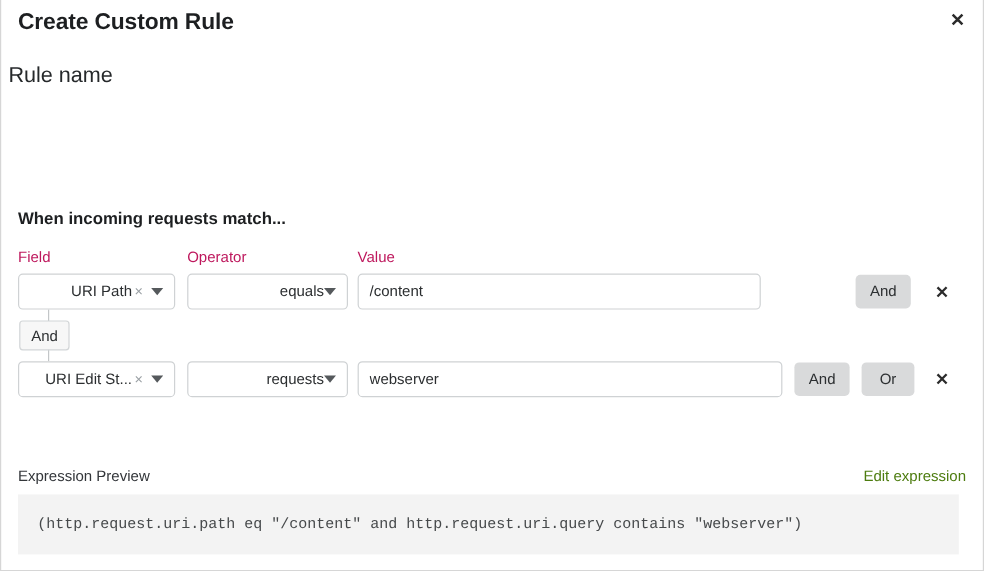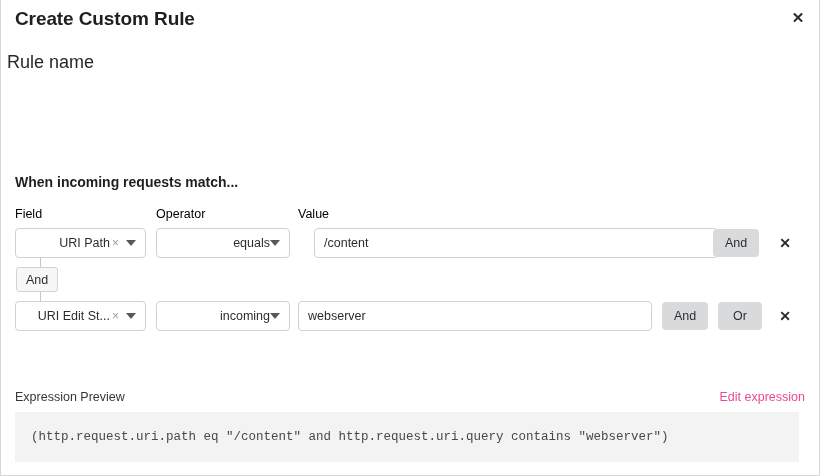--- a/index.html
+++ b/index.html
@@ -94,21 +94,21 @@
     font-size: 14px;
     font-weight: bold;
     color: #1d1f21;
   }
 
   
   .col-header {
     position: absolute;
     top: 207px;
     font-size: 12.5px;
-    color: #000000;
+    color: #be185d;
   }
   .col-header.field    { left: 14px; }
   .col-header.operator { left: 155px; }
   .col-header.value    { left: 297px; }
 
   
   .cond-row {
     position: absolute;
     left: 0;
     height: 30px;
@@ -156,21 +156,21 @@
     height: 30px;
     border: 1px solid #cfd2d4;
     border-radius: 4px;
     background: #fff;
     font-family: "Liberation Sans", sans-serif;
     font-size: 12.5px;
     color: #2b2e30;
     padding: 0 9px;
     outline: none;
   }
-  .value-input.v1 { left: 297px; width: 404px; margin-left: 16px; }
+  .value-input.v1 { left: 297px; width: 336px; }
   .value-input.v2 { left: 297px; width: 354px; }
 
   .logic-btn {
     position: absolute;
     height: 28px;
     min-width: 44px;
     padding: 0 12px;
     background: #d9dadb;
     border: none;
     border-radius: 4px;
@@ -236,21 +236,21 @@
     left: 14px;
     top: 390px;
     font-size: 12.5px;
     color: #33363a;
   }
   .edit-expr {
     position: absolute;
     right: 14px;
     top: 390px;
     font-size: 12.5px;
-    color: #ec4899;
+    color: #4d7c0f;
     text-decoration: none;
     cursor: pointer;
   }
   .expr-box {
     position: absolute;
     left: 14px;
     top: 412px;
     width: 784px;
     height: 50px;
     background: #f3f3f3;
@@ -298,21 +298,21 @@
   <div class="connector-line"></div>
   <div class="connector-badge">And</div>
 
   <div class="cond-row row2" style="width:820px;">
     <div class="select-box select-field">
       <span class="sel-text">URI Edit St...</span>
       <span class="clear-x">×</span>
       <span class="chevron"></span>
     </div>
     <div class="select-box select-operator">
-      <span class="sel-text">incoming</span>
+      <span class="sel-text">requests</span>
       <span class="chevron"></span>
     </div>
     <input class="value-input v2" type="text" value="webserver" style="">
     <button class="logic-btn and2">And</button>
     <button class="logic-btn or2">Or</button>
     <button class="delete-x">✕</button>
   </div>
 
   <div class="expr-label">Expression Preview</div>
   <a class="edit-expr">Edit expression</a>

